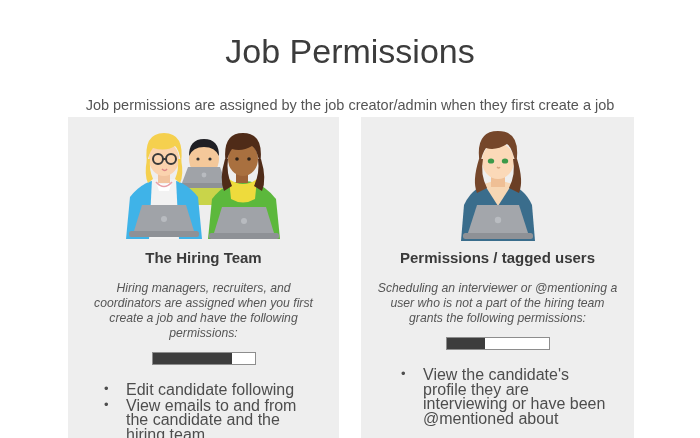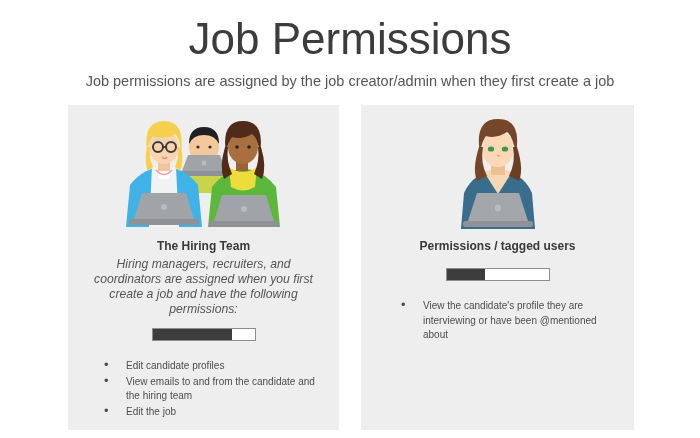--- a/index.html
+++ b/index.html
@@ -15,25 +15,25 @@
     overflow: hidden;
   }
   .page {
     position: relative;
     width: 700px;
     height: 438px;
   }
   
   .page-title {
     text-align: center;
-    font-size: 44px;
+    font-size: 34px;
     font-weight: 300;
     color: #3c3c3c;
     letter-spacing: 0px;
-    margin: 4px;
+    margin: 16px;
     padding-top: 12px;
     line-height: 46px;
   }
   .page-subtitle {
     text-align: center;
     font-size: 14.5px;
     font-weight: 400;
     color: #555555;
     margin: 0;
     padding-top: 5px;
@@ -64,32 +64,32 @@
   .illo {
     display: block;
     margin: 0 auto;
   }
   .illo-left { width: 176px; height: 112px; }
   .illo-right { width: 112px; height: 112px; }
 
   
   .card-heading {
     text-align: center;
-    font-size: 12px;
+    font-size: 15px;
     font-weight: bold;
     color: #3a3a3a;
     margin: 6px 0 0 0;
     line-height: 22px;
   }
   .card-desc {
     text-align: center;
     font-size: 12.2px;
     font-style: italic;
     color: #555555;
-    margin: 0 6px 0 6px;
+    margin: 12px 6px 0 6px;
     line-height: 15px;
   }
   
   .bar-wrap {
     margin: 11px auto 0 auto;
     width: 104px;
     height: 13px;
     background: #ffffff;
     border: 1px solid #8d8d8d;
     box-sizing: border-box;
@@ -97,21 +97,21 @@
   }
   .bar-fill {
     height: 100%;
     background: #3d3d3d;
   }
   
   .bullets {
     margin: 18px 0 0 0;
     padding: 0 8px 0 26px;
     list-style: none;
-    font-size: 10px;
+    font-size: 16px;
     color: #4d4d4d;
     line-height: 14.5px;
   }
   .bullets li {
     position: relative;
     padding-left: 22px;
     margin-bottom: 1px;
   }
   .bullets li::before {
     content: "\2022";
@@ -198,21 +198,21 @@
       </svg>
 
       <div class="card-heading">The Hiring Team</div>
       <div class="card-desc">Hiring managers, recruiters, and coordinators are assigned when you first create a job and have the following permissions:</div>
 
       <div class="bar-wrap">
         <div class="bar-fill" style="width: 78%;"></div>
       </div>
 
       <ul class="bullets">
-          <li>Edit candidate profiles</li>
+          <li>Edit candidate following</li>
           <li>View emails to and from the candidate and the hiring team</li>
           <li>Edit the job</li>
         </ul>
     </div>
 
     <div class="card card-right">
 
       <svg class="illo illo-right" viewBox="0 0 112 112">
 
         <path d="M22 76 q10 -22 34 -22 q24 0 34 22 l3 36 h-74 z" fill="#3a6d8c"></path>
@@ -232,20 +232,21 @@
 
         <path d="M55 38 q2 2 3 0" stroke="#d8a57e" stroke-width="1.3" fill="none"></path>
         <path d="M51 43 q5 4 10 0 q-5 4 -10 0z" fill="#cf6e68"></path>
 
         <path d="M26 104 l9 -28 h42 l9 28 z" fill="#a3a6ab"></path>
         <circle cx="56" cy="91" r="3.2" fill="#b9bcc1"></circle>
         <rect x="21" y="104" width="70" height="6" rx="2.5" fill="#8e9196"></rect>
       </svg>
 
       <div class="card-heading">Permissions / tagged users</div>
+      <div class="card-desc">Scheduling an interviewer or @mentioning a user who is not a part of the hiring team grants the following permissions:</div>
 
       <div class="bar-wrap">
         <div class="bar-fill" style="width: 38%;"></div>
       </div>
 
       <ul class="bullets bullets-right">
           <li>View the candidate's profile they are interviewing or have been @mentioned about</li>
         </ul>
     </div>
 

